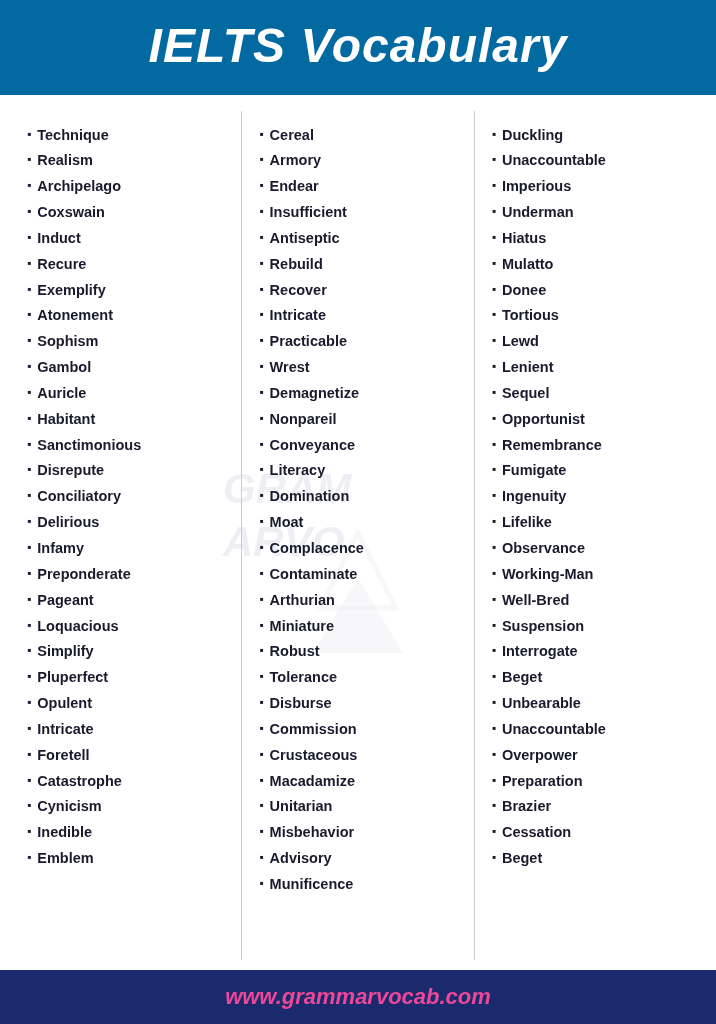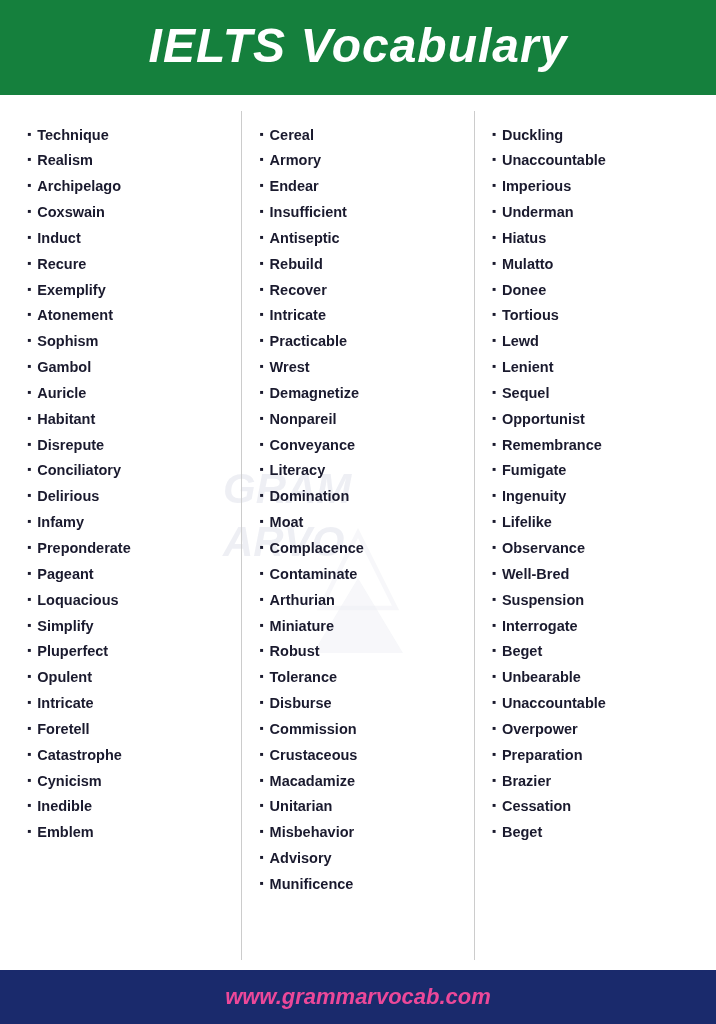--- a/index.html
+++ b/index.html
@@ -11,21 +11,21 @@
     body {
       width: 716px;
       min-height: 1024px;
       font-family: Arial, sans-serif;
       background: #fff;
       display: flex;
       flex-direction: column;
     }
 
     .header {
-      background-color: #15803d;
+      background-color: #0369a1;
       padding: 18px 20px 22px;
       text-align: center;
     }
 
     .header h1 {
       color: #fff;
       font-size: 48px;
       font-weight: 900;
       font-style: italic;
       letter-spacing: 1px;
@@ -126,20 +126,21 @@
         <li>Archipelago</li>
         <li>Coxswain</li>
         <li>Induct</li>
         <li>Recure</li>
         <li>Exemplify</li>
         <li>Atonement</li>
         <li>Sophism</li>
         <li>Gambol</li>
         <li>Auricle</li>
         <li>Habitant</li>
+        <li>Sanctimonious</li>
         <li>Disrepute</li>
         <li>Conciliatory</li>
         <li>Delirious</li>
         <li>Infamy</li>
         <li>Preponderate</li>
         <li>Pageant</li>
         <li>Loquacious</li>
         <li>Simplify</li>
         <li>Pluperfect</li>
         <li>Opulent</li>
@@ -199,20 +200,21 @@
         <li>Tortious</li>
         <li>Lewd</li>
         <li>Lenient</li>
         <li>Sequel</li>
         <li>Opportunist</li>
         <li>Remembrance</li>
         <li>Fumigate</li>
         <li>Ingenuity</li>
         <li>Lifelike</li>
         <li>Observance</li>
+        <li>Working-Man</li>
         <li>Well-Bred</li>
         <li>Suspension</li>
         <li>Interrogate</li>
         <li>Beget</li>
         <li>Unbearable</li>
         <li>Unaccountable</li>
         <li>Overpower</li>
         <li>Preparation</li>
         <li>Brazier</li>
         <li>Cessation</li>

